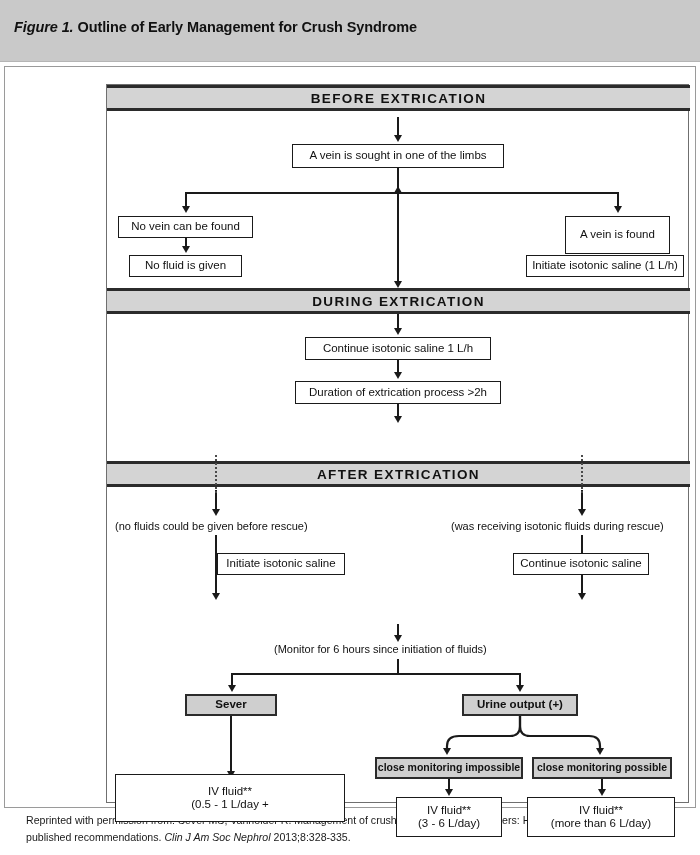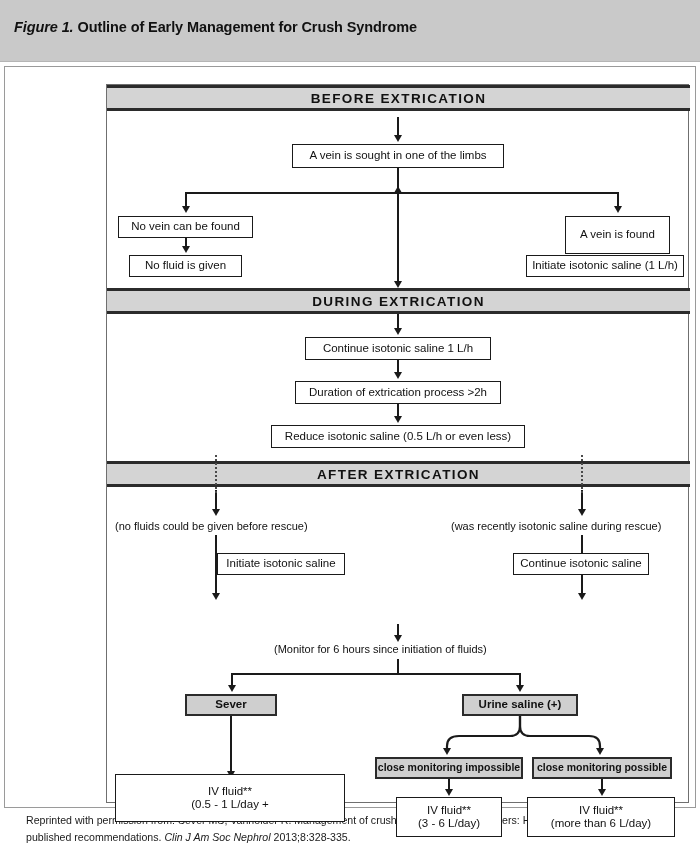--- a/index.html
+++ b/index.html
@@ -168,36 +168,35 @@
   <div class="box" style="left:198px; top:252px; width:186px; height:23px;">Continue isotonic saline 1 L/h</div>
 
   <div class="vline" style="left:290px; top:275px; height:15px;"></div>
   <div class="arrow-d" style="left:286.5px; top:287px;"></div>
 
   <div class="box" style="left:188px; top:296px; width:206px; height:23px;">Duration of extrication process &gt;2h</div>
 
   <div class="vline" style="left:290px; top:319px; height:15px;"></div>
   <div class="arrow-d" style="left:286.5px; top:331px;"></div>
 
-  <div class="box" style="left:164px; top:340px; width:254px; height:23px;">Reduce isotonic saline (0.5 L/h or even less)</div>
 
   <div class="sec-bar" style="top:376px;">
     <span>AFTER  EXTRICATION</span>
   </div>
 
   <div class="dline" style="left:108px; top:370px; height:38px;"></div>
   <div class="dline" style="left:474px; top:370px; height:38px;"></div>
 
   <div class="vline" style="left:108px; top:405px; height:22px;"></div>
   <div class="arrow-d" style="left:104.5px; top:424px;"></div>
   <div class="vline" style="left:474px; top:405px; height:22px;"></div>
   <div class="arrow-d" style="left:470.5px; top:424px;"></div>
 
   <div class="plabel" style="left:8px; top:435px;">(no fluids could be given before rescue)</div>
-  <div class="plabel" style="left:344px; top:435px;">(was recently isotonic saline during rescue)</div>
+  <div class="plabel" style="left:344px; top:435px;">(was receiving isotonic fluids during rescue)</div>
 
   <div class="vline" style="left:108px; top:450px; height:63px;"></div>
   <div class="arrow-d" style="left:104.5px; top:508px;"></div>
   <div class="vline" style="left:474px; top:450px; height:63px;"></div>
   <div class="arrow-d" style="left:470.5px; top:508px;"></div>
 
   <div class="box" style="left:110px; top:468px; width:128px; height:22px;">Initiate isotonic saline</div>
   <div class="box" style="left:406px; top:468px; width:136px; height:22px;">Continue isotonic saline</div>
 
 
@@ -207,21 +206,21 @@
   <div class="plabel" style="left:167px; top:558px;">(Monitor for 6 hours since initiation of fluids)</div>
 
   <div class="vline" style="left:290px; top:574px; height:16px;"></div>
   <div class="hline" style="left:124px; top:588px; width:290px;"></div>
   <div class="vline" style="left:124px; top:588px; height:15px;"></div>
   <div class="arrow-d" style="left:120.5px; top:600px;"></div>
   <div class="vline" style="left:412px; top:588px; height:15px;"></div>
   <div class="arrow-d" style="left:408.5px; top:600px;"></div>
 
   <div class="box gray" style="left:78px; top:609px; width:92px; height:22px;">Sever</div>
-  <div class="box gray" style="left:355px; top:609px; width:116px; height:22px;">Urine saline (+)</div>
+  <div class="box gray" style="left:355px; top:609px; width:116px; height:22px;">Urine output (+)</div>
 
   <div class="vline" style="left:123px; top:631px; height:58px;"></div>
   <div class="arrow-d" style="left:119.5px; top:686px;"></div>
 
   <svg class="svg-conn" style="left:330px; top:631px; width:175px; height:42px;" viewBox="0 0 175 42">
     <path d="M83 0 L83 10 Q83 20 73 20 L22 20 Q10 20 10 30 L10 34" fill="none" stroke="#1a1a1a" stroke-width="2.2"></path>
     <path d="M83 0 L83 10 Q83 20 93 20 L152 20 Q163 20 163 30 L163 34" fill="none" stroke="#1a1a1a" stroke-width="2.2"></path>
   </svg>
   <div class="arrow-d" style="left:335.5px; top:663px;"></div>
   <div class="arrow-d" style="left:488.5px; top:663px;"></div>

